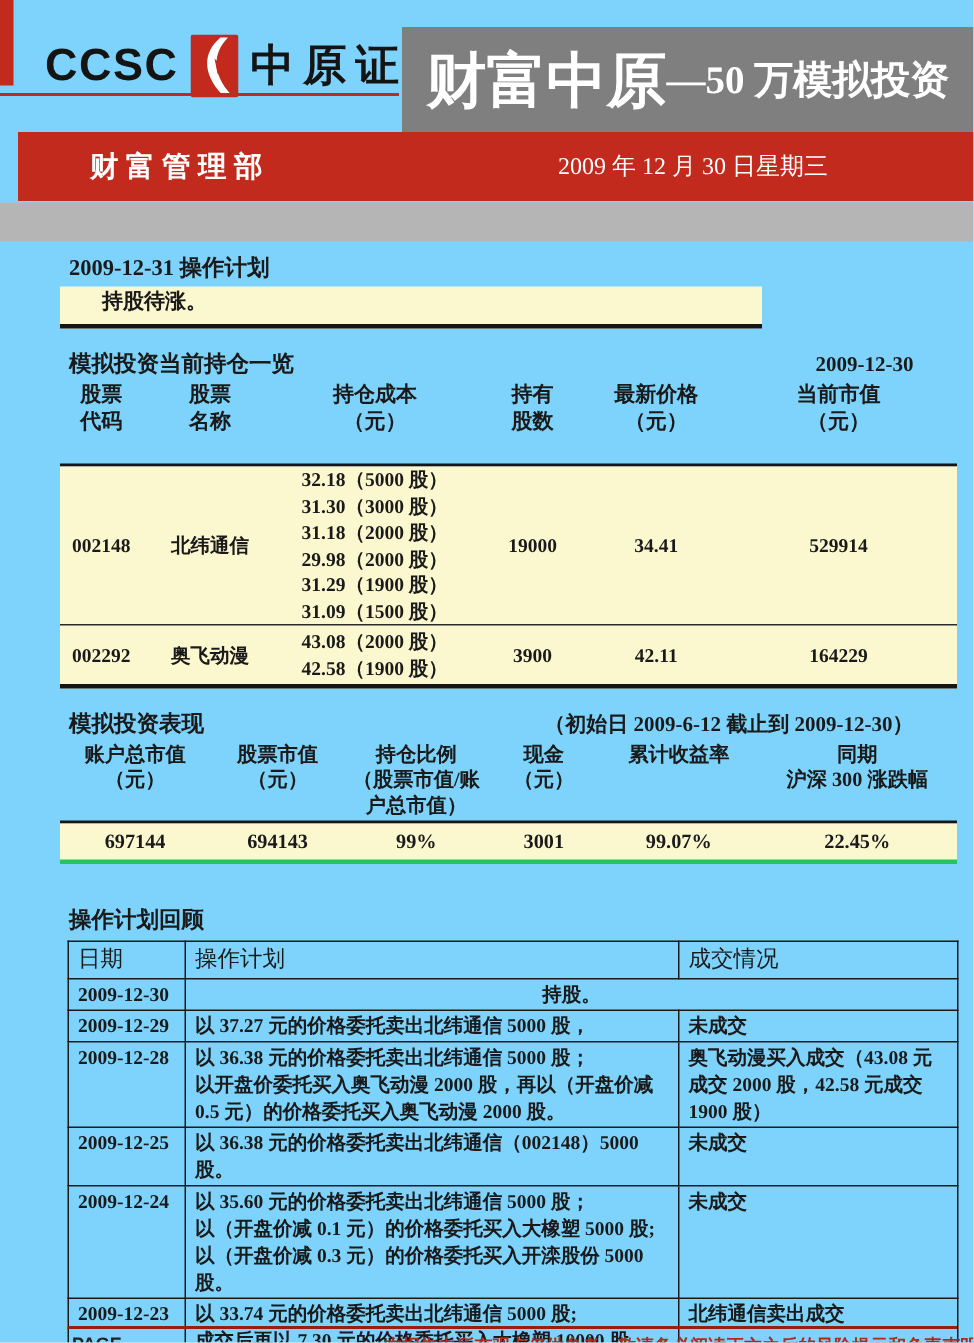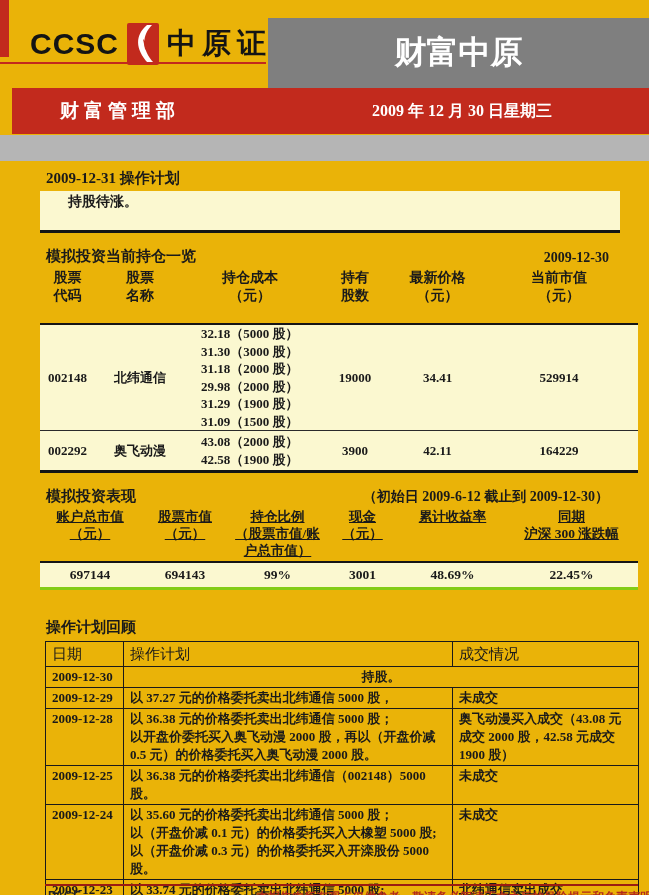--- a/index.html
+++ b/index.html
@@ -1,71 +1,71 @@
 <!DOCTYPE html>
 <html><head>
 <meta charset="utf-8">
 <style>
   * { margin:0; padding:0; box-sizing:border-box; }
   html,body { background:#e8e8e8; }
   .page {
     position:relative; width:649px; height:895px; margin:0 auto;
-    background:#eab308; overflow:hidden;
+    background:#7dd3fc; overflow:hidden;
     font-family:"Liberation Serif","DejaVu Serif",serif;
     color:#1a1a1a;
   }
   
   .red-strip { position:absolute; left:0; top:0; width:9px; height:57px; background:#c22a1d; }
   .logo-row { position:absolute; left:30px; top:22px; height:44px; display:flex; align-items:center; gap:8px; }
   .ccsc-text { font-family:"Liberation Sans","DejaVu Sans",sans-serif; font-weight:bold; font-size:30px; letter-spacing:1px; color:#141414; }
   .logo-mark { width:32px; height:42px; }
   .company-name { font-size:29px; font-weight:bold; letter-spacing:6px; color:#141414; }
   .logo-underline { position:absolute; left:0; top:62px; width:266px; height:2px; background:#c22a1d; }
   .banner {
     position:absolute; left:268px; top:18px; width:381px; height:70px;
     background:#7f7f7f; color:#ffffff; display:flex; align-items:center; justify-content:center;
     white-space:nowrap;
   }
-  .banner .big { font-size:32px; font-weight:bold; }
+  .banner .big { font-size:40px; font-weight:bold; }
   .banner .small { font-size:26px; font-weight:bold; }
   .dept-bar {
     position:absolute; left:12px; top:88px; width:649px; height:46px; background:#c22a1d;
     color:#fff; display:flex; align-items:center;
   }
   .dept-name { position:absolute; left:48px; font-size:19px; font-weight:bold; letter-spacing:5px; }
-  .dept-date { position:absolute; left:360px; font-size:16px; font-weight:bold; }
+  .dept-date { position:absolute; left:360px; font-size:16px; font-weight:normal; }
   .gray-band { position:absolute; left:0; top:135px; width:649px; height:26px; background:#b5b5b5; }
 
   
   .content { position:absolute; left:0; top:161px; width:649px; }
   .plan-title { margin:8px 0 3px 46px; font-size:15px; font-weight:bold; }
   .plan-band {
-    margin-left:40px; width:580px; background:#fbf8d0;
-    padding:2px 0 20px 28px; font-size:14px; font-weight:bold;
+    margin-left:40px; width:468px; background:#fbf8d0;
+    padding:2px 0 6px 28px; font-size:14px; font-weight:bold;
     border-bottom:3px solid #151515; line-height:17px;
   }
 
   .section-title-row { margin:14px 40px 0 46px; display:flex; justify-content:space-between; align-items:flex-end; }
   .section-title { font-size:15px; font-weight:bold; }
   .section-date { font-size:14px; font-weight:bold; }
 
   .h-table { margin-left:40px; width:598px; }
   .h-grid { display:grid; grid-template-columns:55px 90px 130px 80px 85px 158px; }
   .h-head { border-bottom:2px solid #151515; padding:3px 0 18px 0; }
   .h-head .cell { text-align:center; font-size:14px; font-weight:bold; white-space:pre-line; line-height:18px; }
   .h-row { background:#fbf8d0; align-items:center; font-size:13px; font-weight:bold; }
   .h-row .cell { text-align:center; line-height:17.5px; }
   .h-row .cost { text-align:left; padding-left:16px; white-space:pre-line; }
   .h-row2 { border-top:1px solid #2a2a2a; padding:2px 0; }
   .h-bottom { border-bottom:3px solid #151515; }
 
   .p-grid { display:grid; grid-template-columns:100px 90px 95px 75px 105px 133px; margin-left:40px; width:598px; }
-  .p-head { border-bottom:2px solid #151515; padding:2px 0;text-decoration:underline; }
+  .p-head { border-bottom:2px solid #151515; padding:2px 0; }
   .p-head .cell { text-align:center; font-size:13.5px; font-weight:bold; white-space:pre-line; line-height:17px; }
-  .p-row { background:#fbf8d0; border-bottom:3px solid #84cc16; }
+  .p-row { background:#fbf8d0; border-bottom:3px solid #22c55e; }
   .p-row .cell { text-align:center; font-size:13.5px; font-weight:bold; padding:4px 0; }
 
   .review-title { margin:28px 0 4px 46px; font-size:15px; font-weight:bold; }
   table.review { margin-left:45px; width:593px; border-collapse:collapse; table-layout:fixed; }
   table.review td, table.review th { border:1.5px solid #1a1a1a; vertical-align:top; }
   table.review th { font-size:15px; font-weight:normal; text-align:left; padding:2px 6px; line-height:20px; }
   table.review td { font-size:13px; font-weight:bold; padding:1px 6px; line-height:18px; }
   td.r-date { white-space:nowrap; }
   td.r-plan { white-space:pre-line; }
   td.r-merged { text-align:center; }
@@ -88,20 +88,21 @@
     <svg class="logo-mark" viewBox="0 0 32 42">
       <rect x="0" y="0" width="32" height="42" rx="2" fill="#c22a1d"></rect>
       <path d="M20 2 C 8 12, 8 26, 21 40 L 27 40 C 14 26, 15 12, 25 2 Z" fill="#ffffff"></path>
       <path d="M16 16 C 20 20, 23 24, 24 30 L 18 26 Z" fill="#c22a1d"></path>
     </svg>
     <span class="company-name">中原证券</span>
   </div>
   <div class="logo-underline"></div>
   <div class="banner">
     <span class="big">财富中原</span>
+    <span class="small">—50 万模拟投资</span>
   </div>
   <div class="dept-bar">
     <span class="dept-name">财富管理部</span>
     <span class="dept-date">2009 年 12 月 30 日星期三</span>
   </div>
   <div class="gray-band"></div>
 
   <div class="content">
 
     <div class="plan-title">2009-12-31 操作计划</div>
@@ -166,21 +167,21 @@
 （元）</div>
       <div class="cell">累计收益率</div>
       <div class="cell">同期
 沪深 300 涨跌幅</div>
     </div>
     <div class="p-grid p-row">
       <div class="cell">697144</div>
       <div class="cell">694143</div>
       <div class="cell">99%</div>
       <div class="cell">3001</div>
-      <div class="cell">48.69%</div>
+      <div class="cell">99.07%</div>
       <div class="cell">22.45%</div>
     </div>
 
     <div class="review-title">操作计划回顾</div>
     <table class="review">
       <colgroup>
           <col class="c-date">
           <col class="c-plan">
           <col class="c-result">
         </colgroup>

